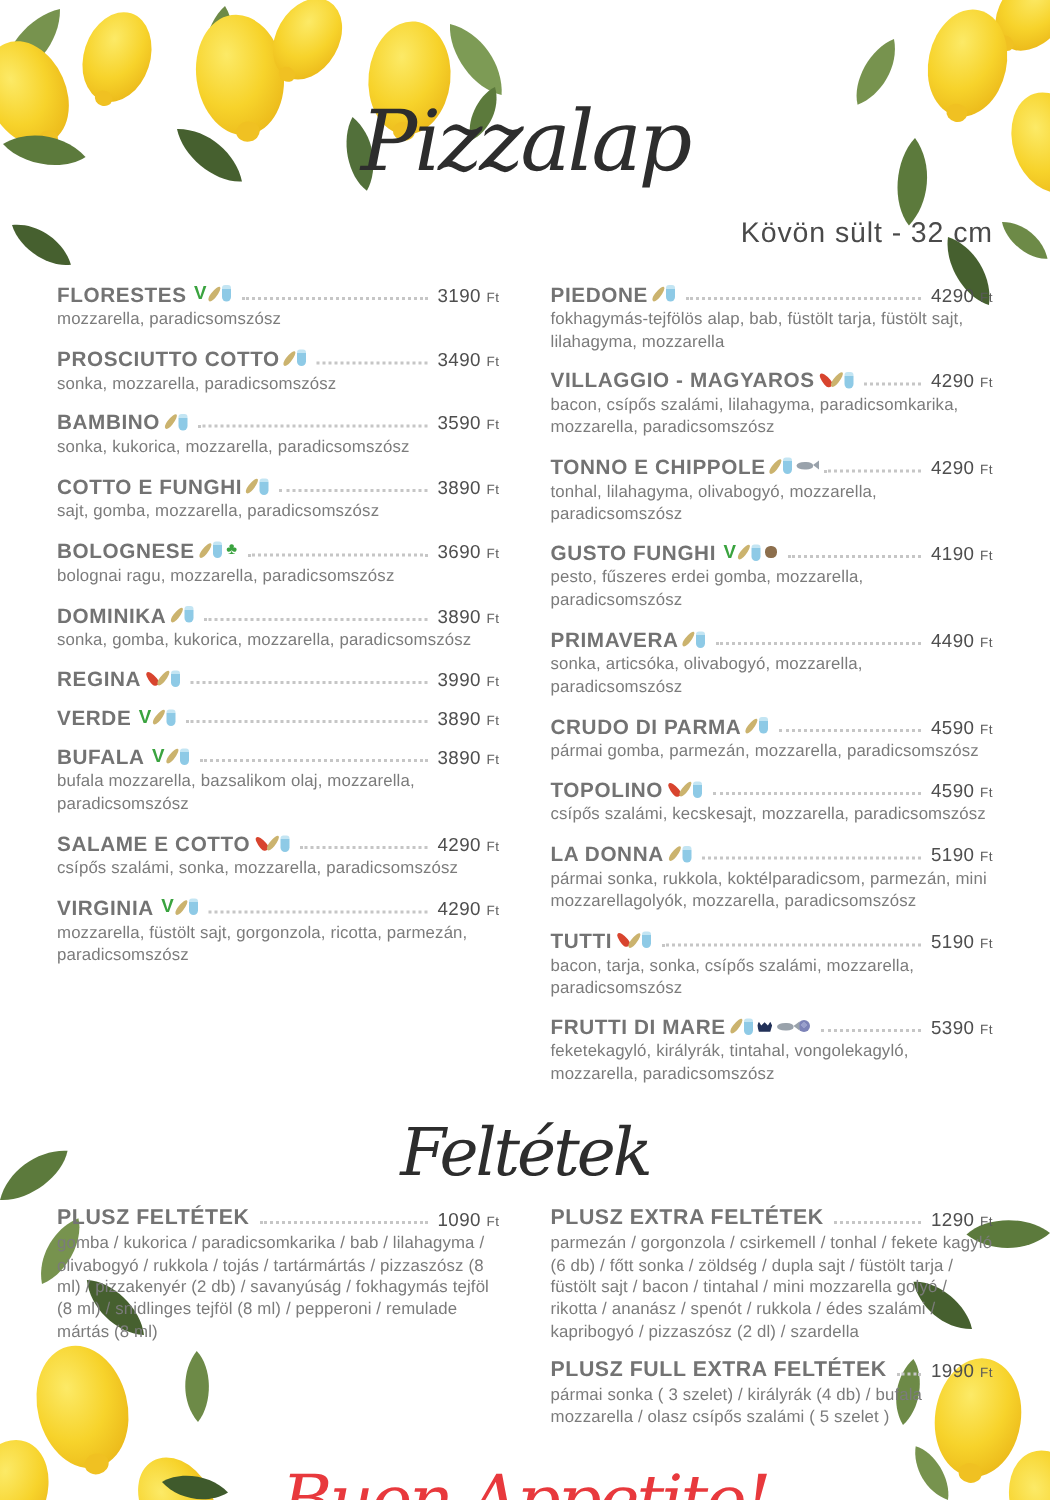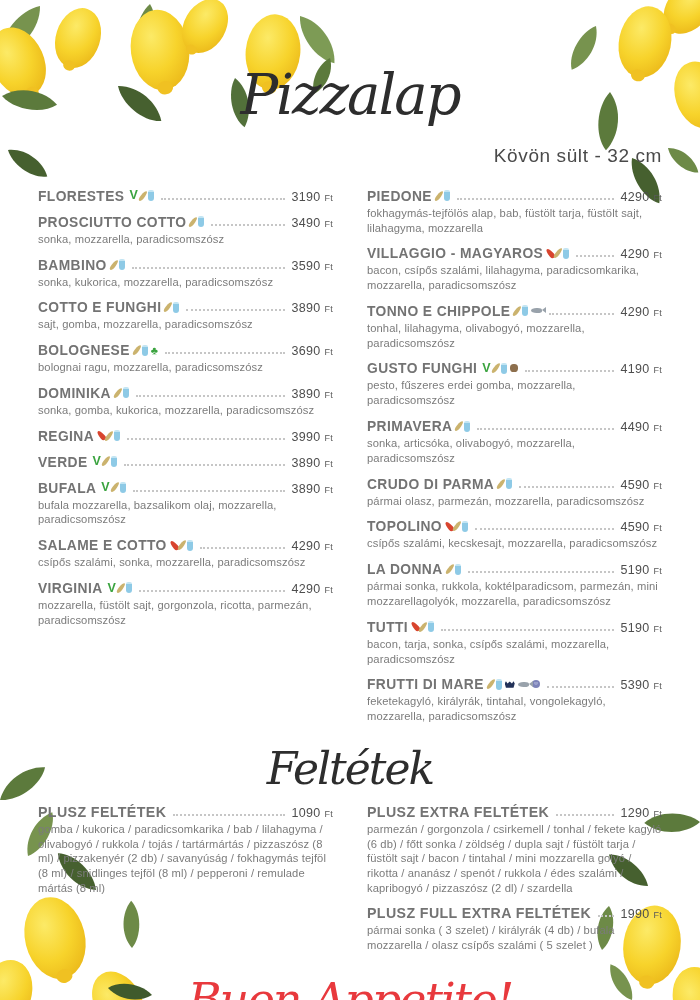--- a/index.html
+++ b/index.html
@@ -122,20 +122,21 @@
             <div class="head">
               <span class="name">FLORESTES</span>
               <span class="icons">
                 <span class="ico ic-veg">V</span>
                 <span class="ico ic-gluten"></span>
                 <span class="ico ic-milk"></span>
               </span>
               <span class="leader"></span>
               <span class="price">3190 <span class="ft">Ft</span></span>
             </div>
+            <span class="desc">mozzarella, paradicsomszósz</span>
           </div>
           <div class="item">
             <div class="head">
               <span class="name">PROSCIUTTO COTTO</span>
               <span class="icons">
                 <span class="ico ic-gluten"></span>
                 <span class="ico ic-milk"></span>
               </span>
               <span class="leader"></span>
               <span class="price">3490 <span class="ft">Ft</span></span>
@@ -323,21 +324,21 @@
           <div class="item">
             <div class="head">
               <span class="name">CRUDO DI PARMA</span>
               <span class="icons">
                 <span class="ico ic-gluten"></span>
                 <span class="ico ic-milk"></span>
               </span>
               <span class="leader"></span>
               <span class="price">4590 <span class="ft">Ft</span></span>
             </div>
-            <span class="desc">pármai olasz, parmezán, mozzarella, paradicsomszósz</span>
+            <span class="desc">pármai gomba, parmezán, mozzarella, paradicsomszósz</span>
           </div>
           <div class="item">
             <div class="head">
               <span class="name">TOPOLINO</span>
               <span class="icons">
                 <span class="ico ic-chili"></span>
                 <span class="ico ic-gluten"></span>
                 <span class="ico ic-milk"></span>
               </span>
               <span class="leader"></span>

